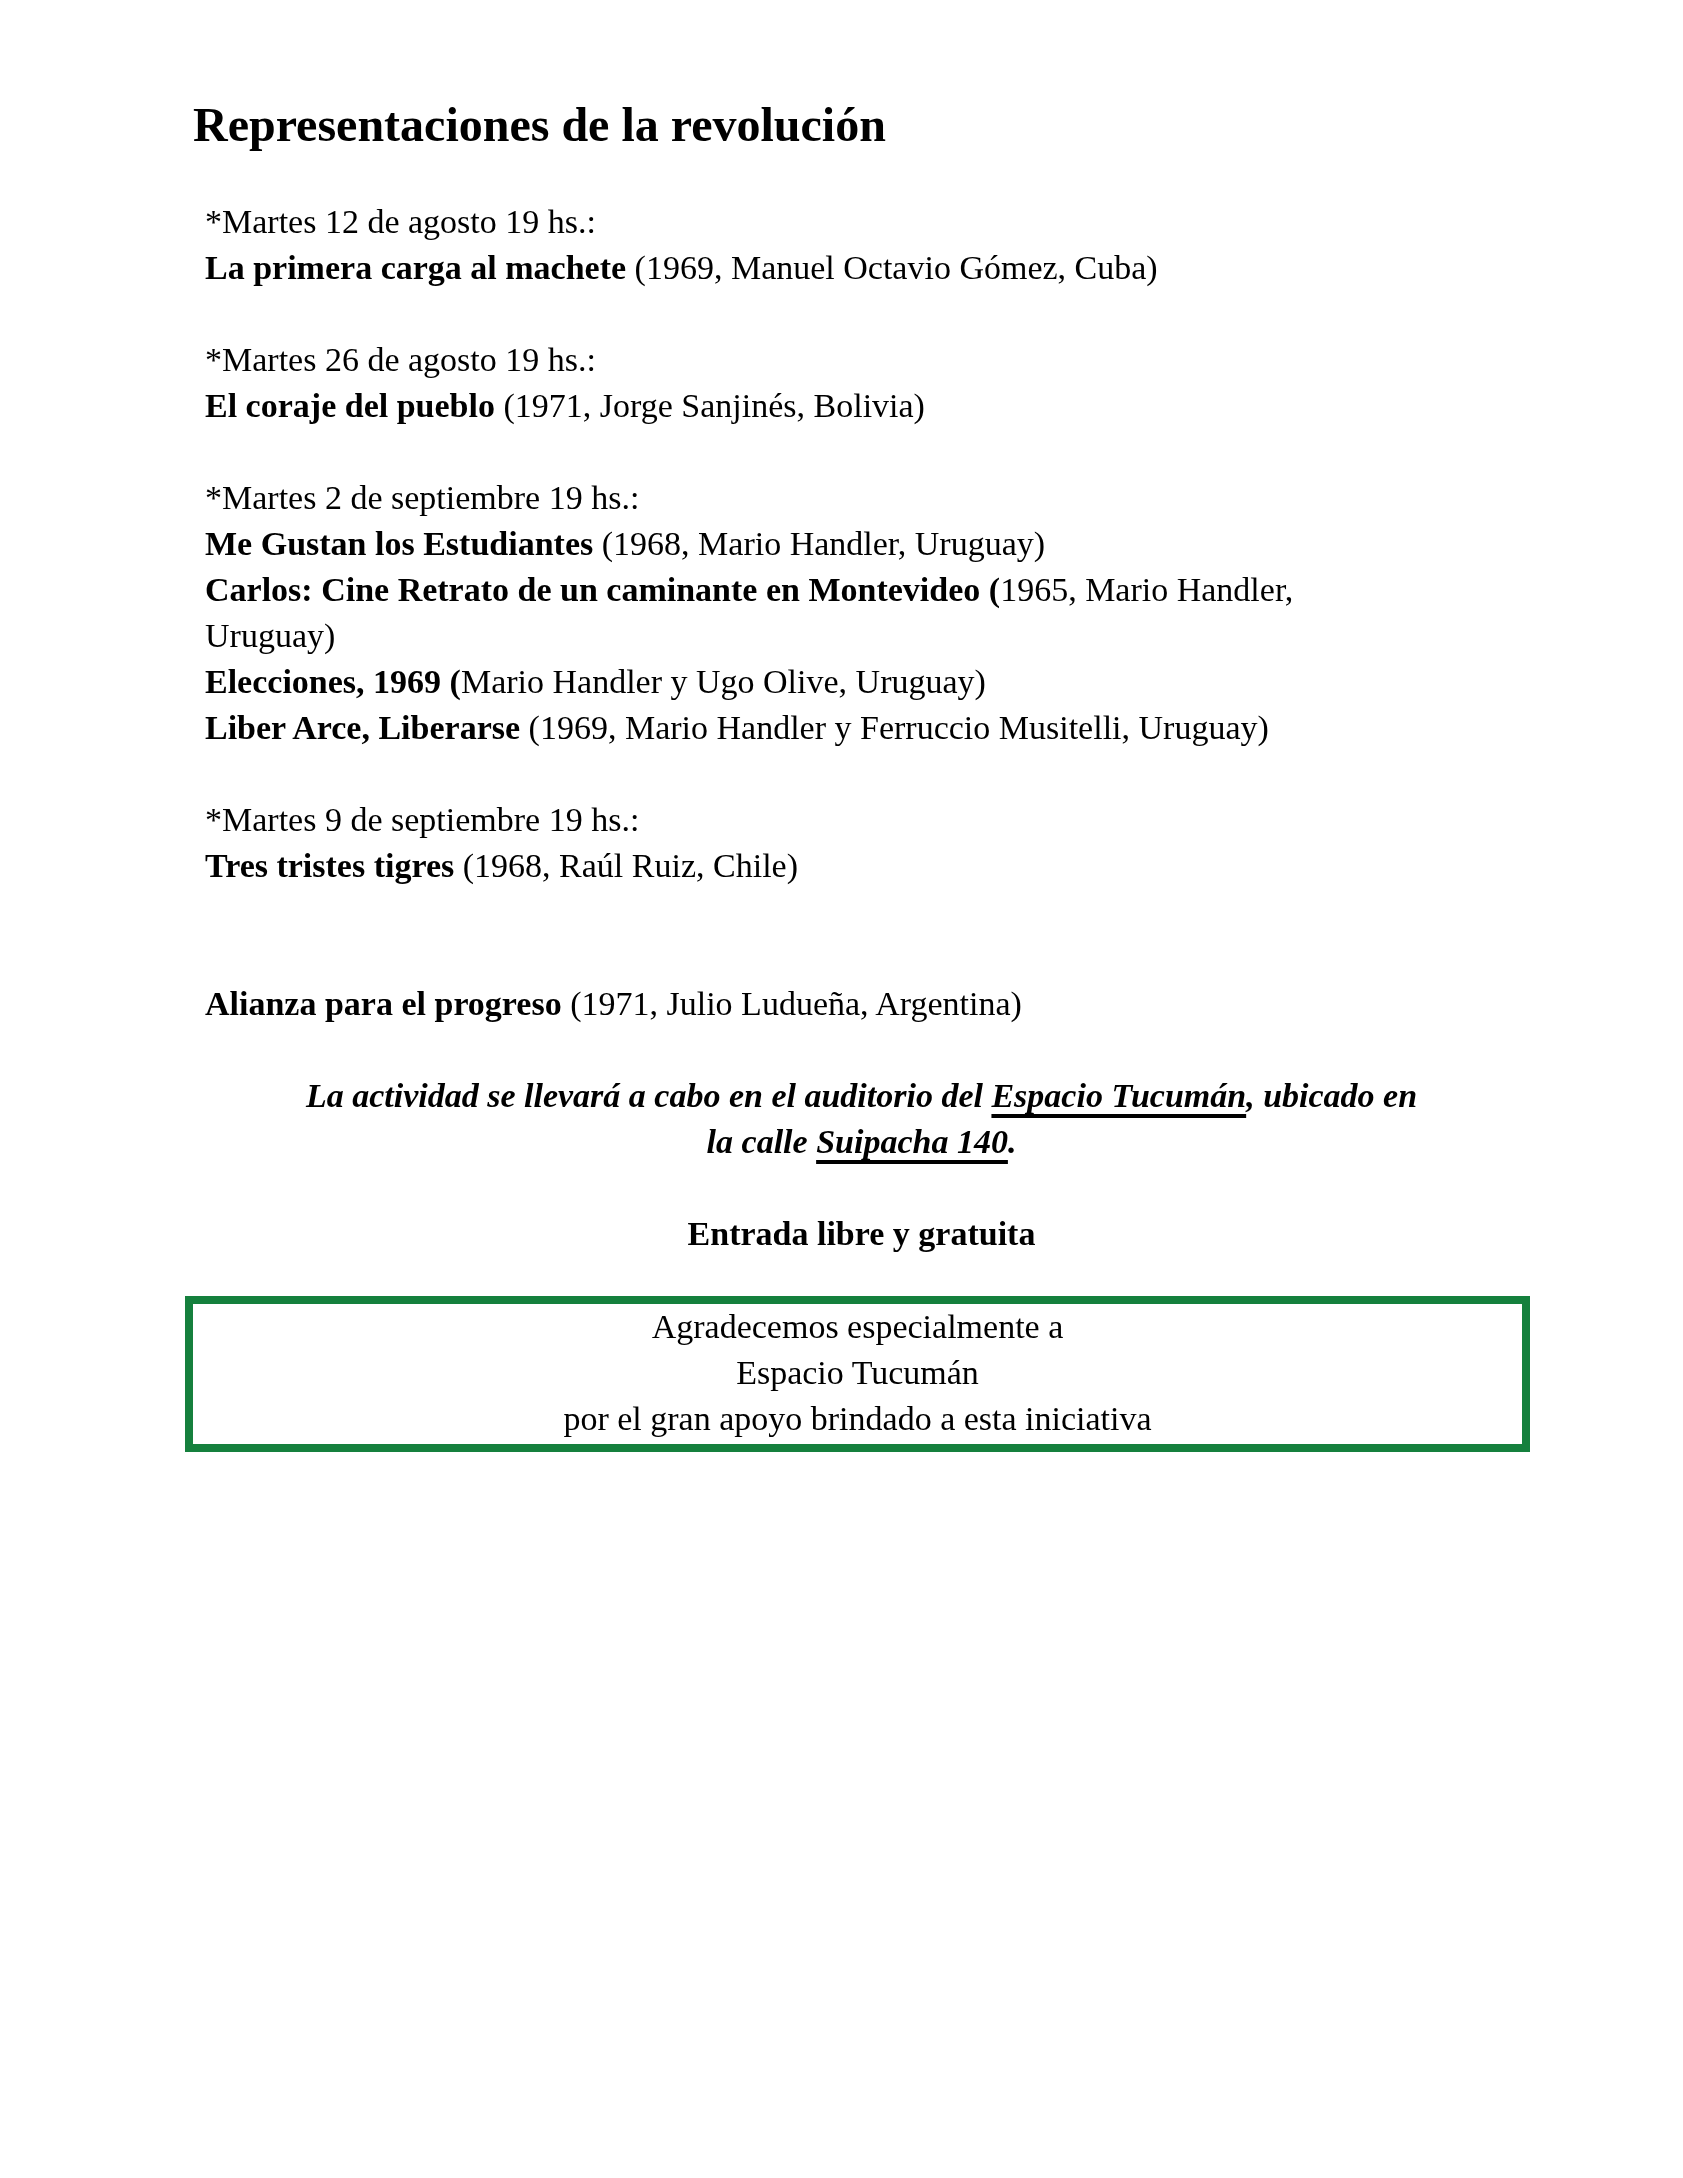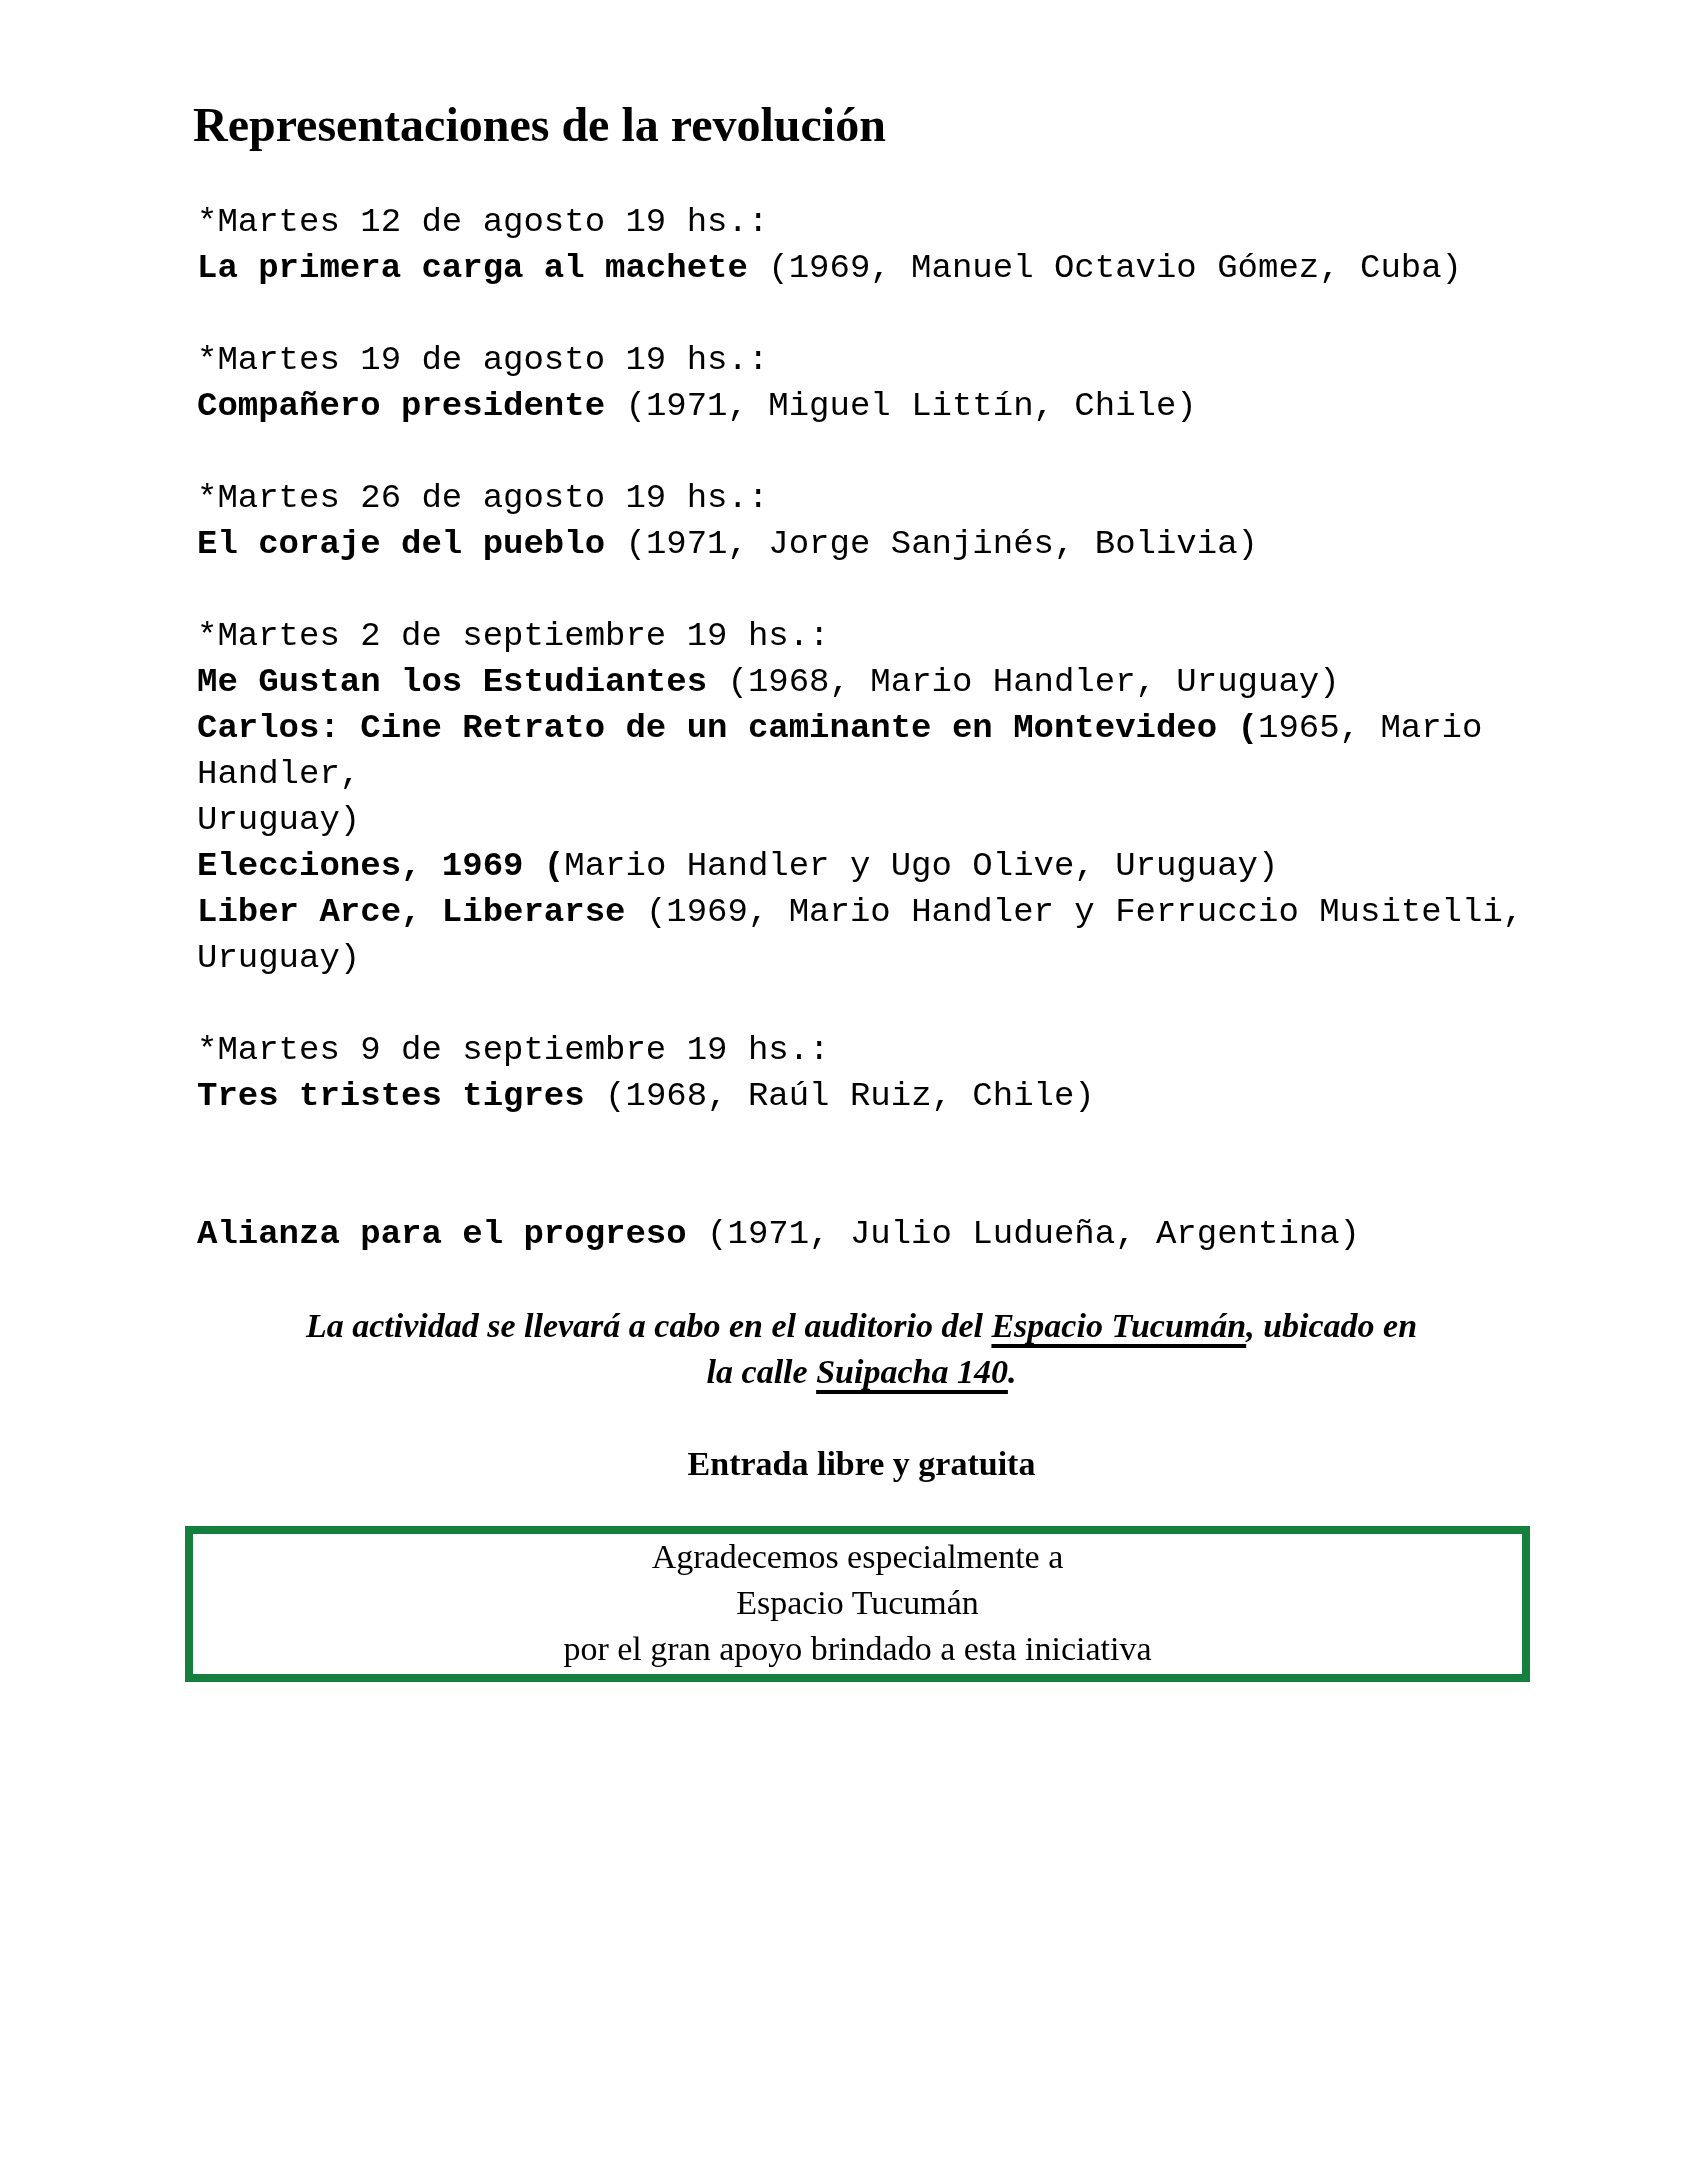--- a/index.html
+++ b/index.html
@@ -22,22 +22,21 @@
     font-size: 48px;
     line-height: 59px;
     font-weight: bold;
     margin: 0 0 45px 0;
   }
   .section + .section .section-heading {
     margin-top: -23px;
     margin-bottom: 44px;
   }
   .screening-block {
-    margin: 0 0 46px 4px;
-    font-family: Liberation Mono, monospace;
+    margin: 0 0 46px 12px;
   }
   p { margin: 0; }
   .bold { font-weight: bold; }
   .underline {
     text-decoration: underline;
     text-decoration-thickness: 4px;
     text-underline-offset: 7px;
   }
   .centered { text-align: center; }
   .venue-note {
@@ -59,21 +58,20 @@
 </head>
 <body>
 
 <div class="page">
   <div class="content">
 
     <div id="sections">
         <div class="section">
           <h1 class="section-heading">Representaciones de la revolución</h1>
           <p class="screening-block"><span>*Martes 12 de agosto 19 hs.:</span><br><span class="bold">La primera carga al machete</span><span> (1969, Manuel Octavio Gómez, Cuba)</span></p>
-          <p class="screening-block"><span>*Martes 19 de agosto 19 hs.:</span><br><span class="bold">Compañero presidente</span><span> (1971, Miguel Littín, Chile)</span></p>
           <p class="screening-block"><span>*Martes 26 de agosto 19 hs.:</span><br><span class="bold">El coraje del pueblo</span><span> (1971, Jorge Sanjinés, Bolivia)</span></p>
           <p class="screening-block"><span>*Martes 2 de septiembre 19 hs.:</span><br><span class="bold">Me Gustan los Estudiantes</span><span> (1968, Mario Handler, Uruguay)</span><br><span class="bold">Carlos: Cine Retrato de un caminante en Montevideo (</span><span>1965, Mario Handler,</span><br><span>Uruguay)</span><br><span class="bold">Elecciones, 1969 (</span><span>Mario Handler y Ugo Olive, Uruguay)</span><br><span class="bold">Liber Arce, Liberarse</span><span> (1969, Mario Handler y Ferruccio Musitelli, Uruguay)</span></p>
         </div>
         <div class="section">
           <p class="screening-block"><span>*Martes 9 de septiembre 19 hs.:</span><br><span class="bold">Tres tristes tigres</span><span> (1968, Raúl Ruiz, Chile)</span></p>
           <p class="screening-block"><br><span class="bold">Alianza para el progreso</span><span> (1971, Julio Ludueña, Argentina)</span></p>
         </div>
       </div>
 
     <p class="centered venue-note" id="venue-note"><span class="bold">La actividad se llevará a cabo en el auditorio del </span><span class="bold underline">Espacio Tucumán</span><span class="bold">, ubicado en</span><br><span class="bold">la calle </span><span class="bold underline">Suipacha 140</span><span class="bold">.</span></p>

